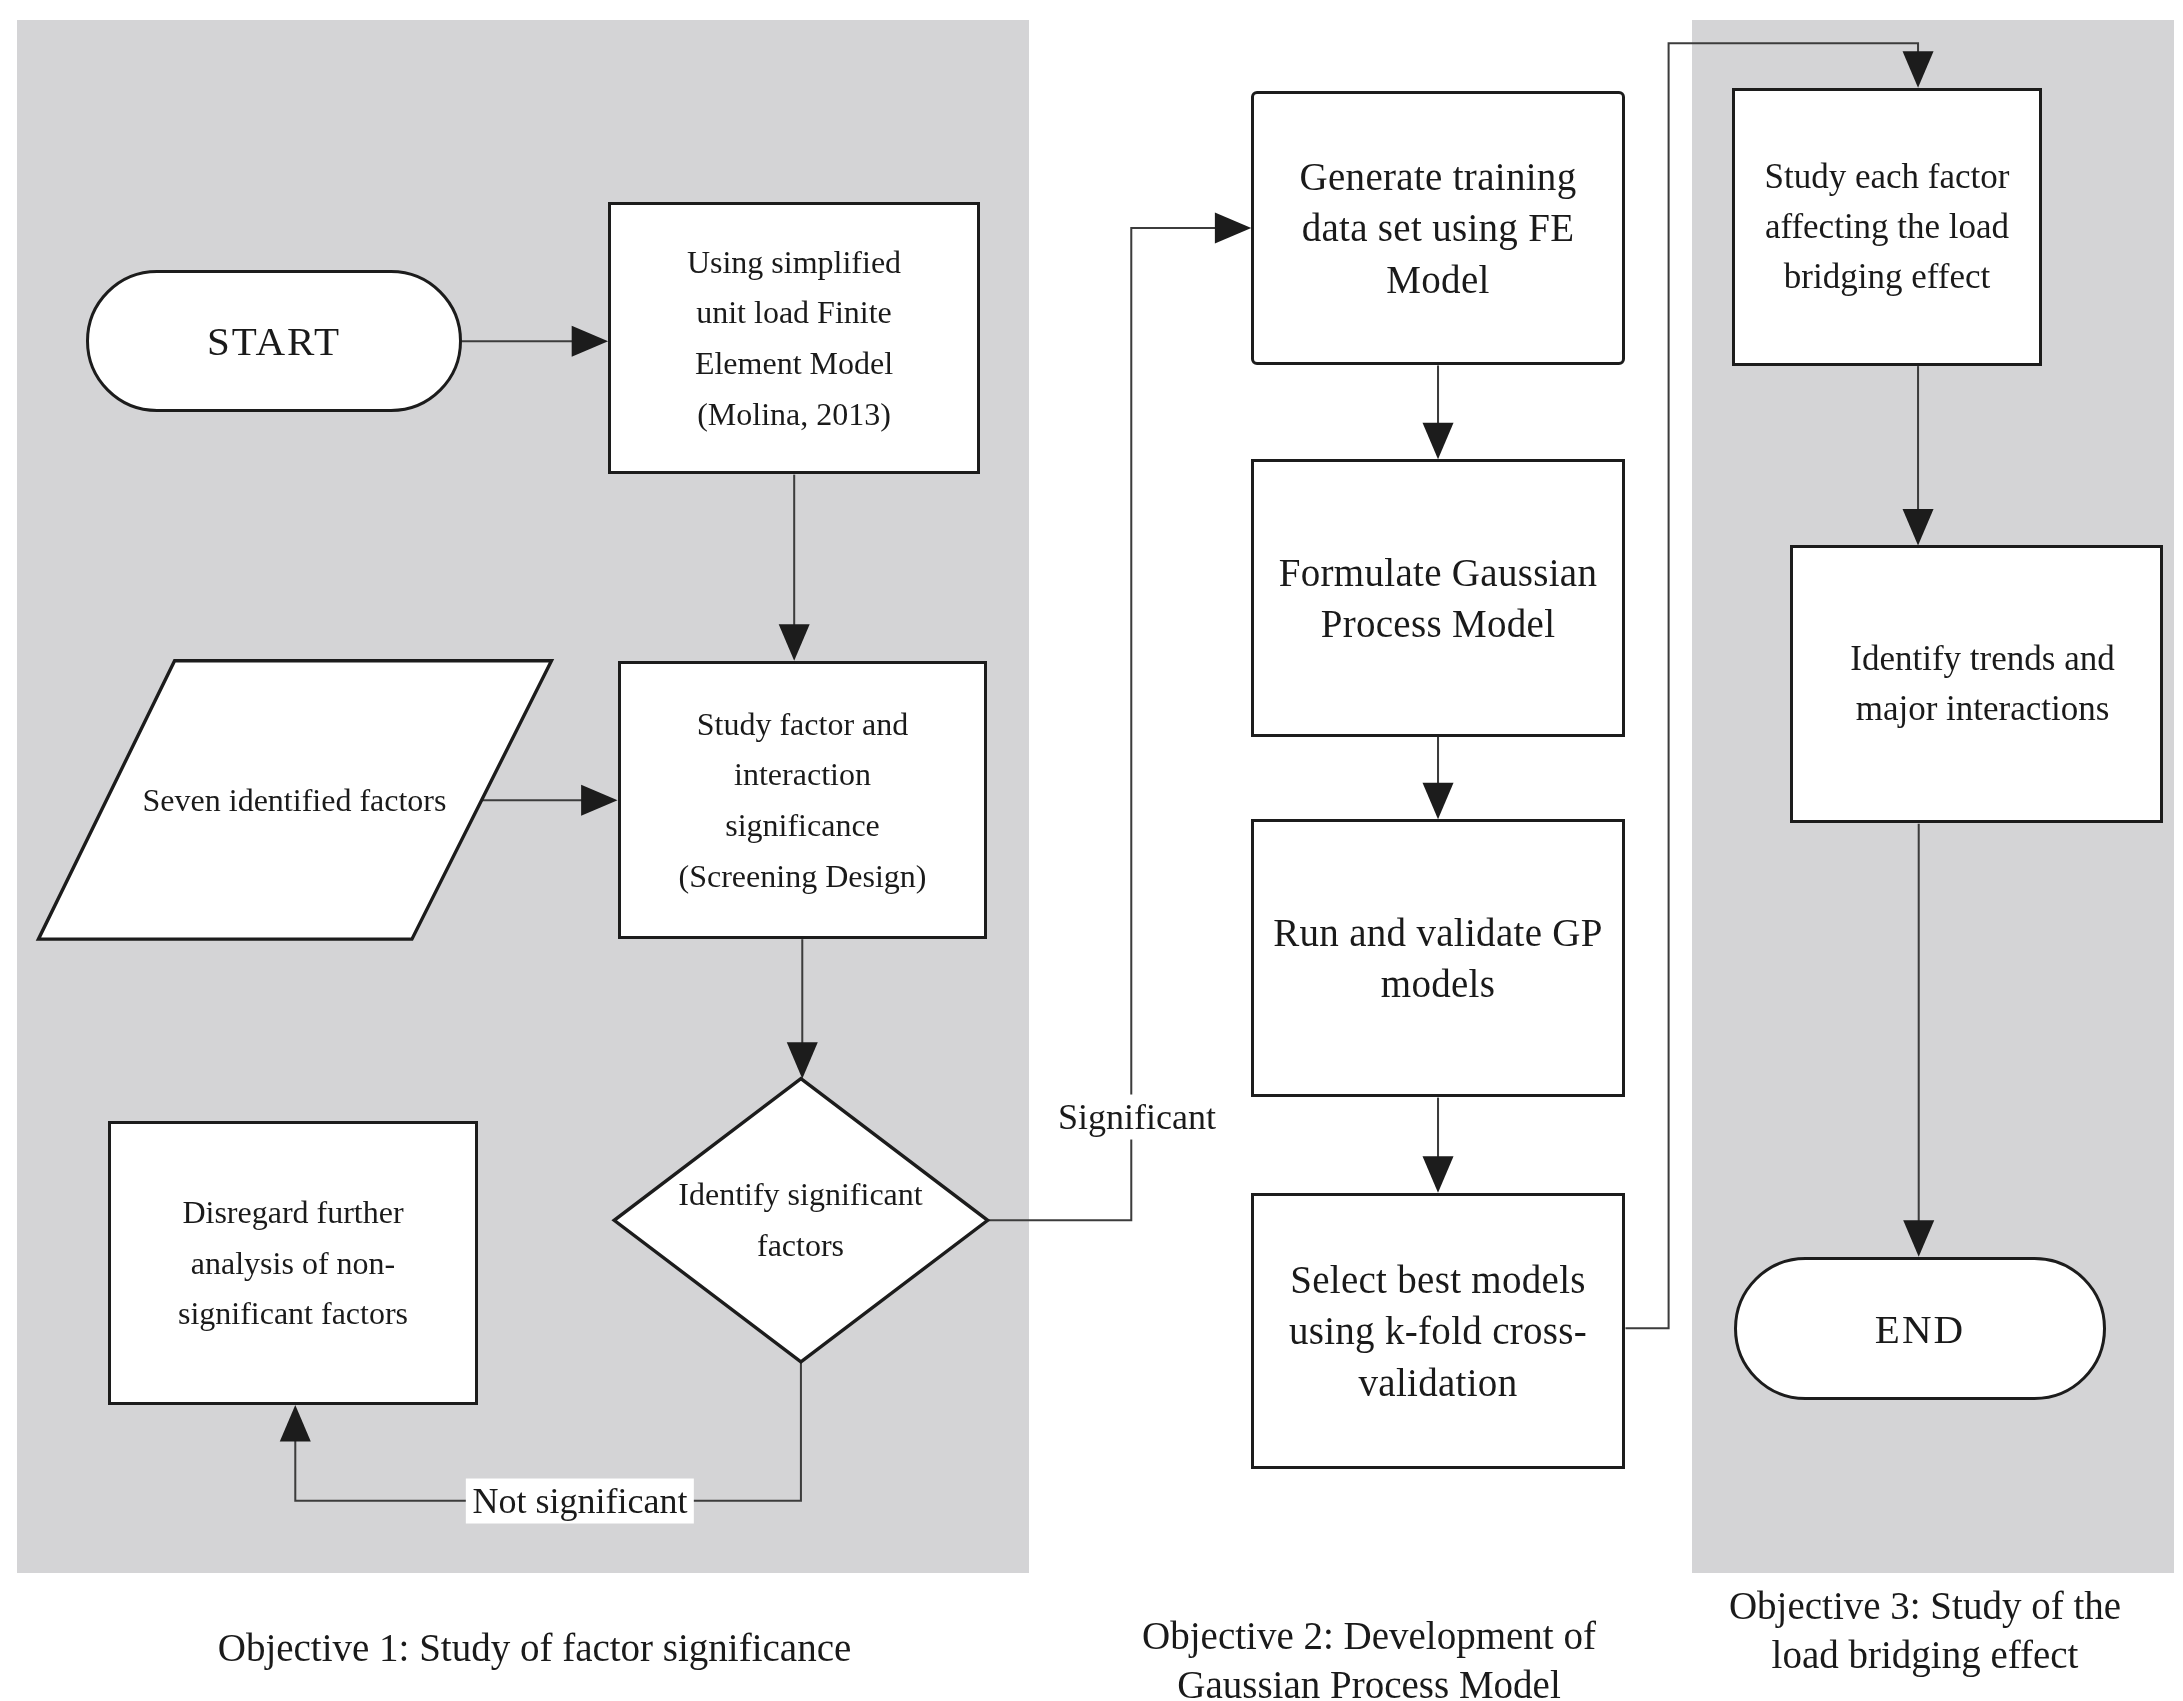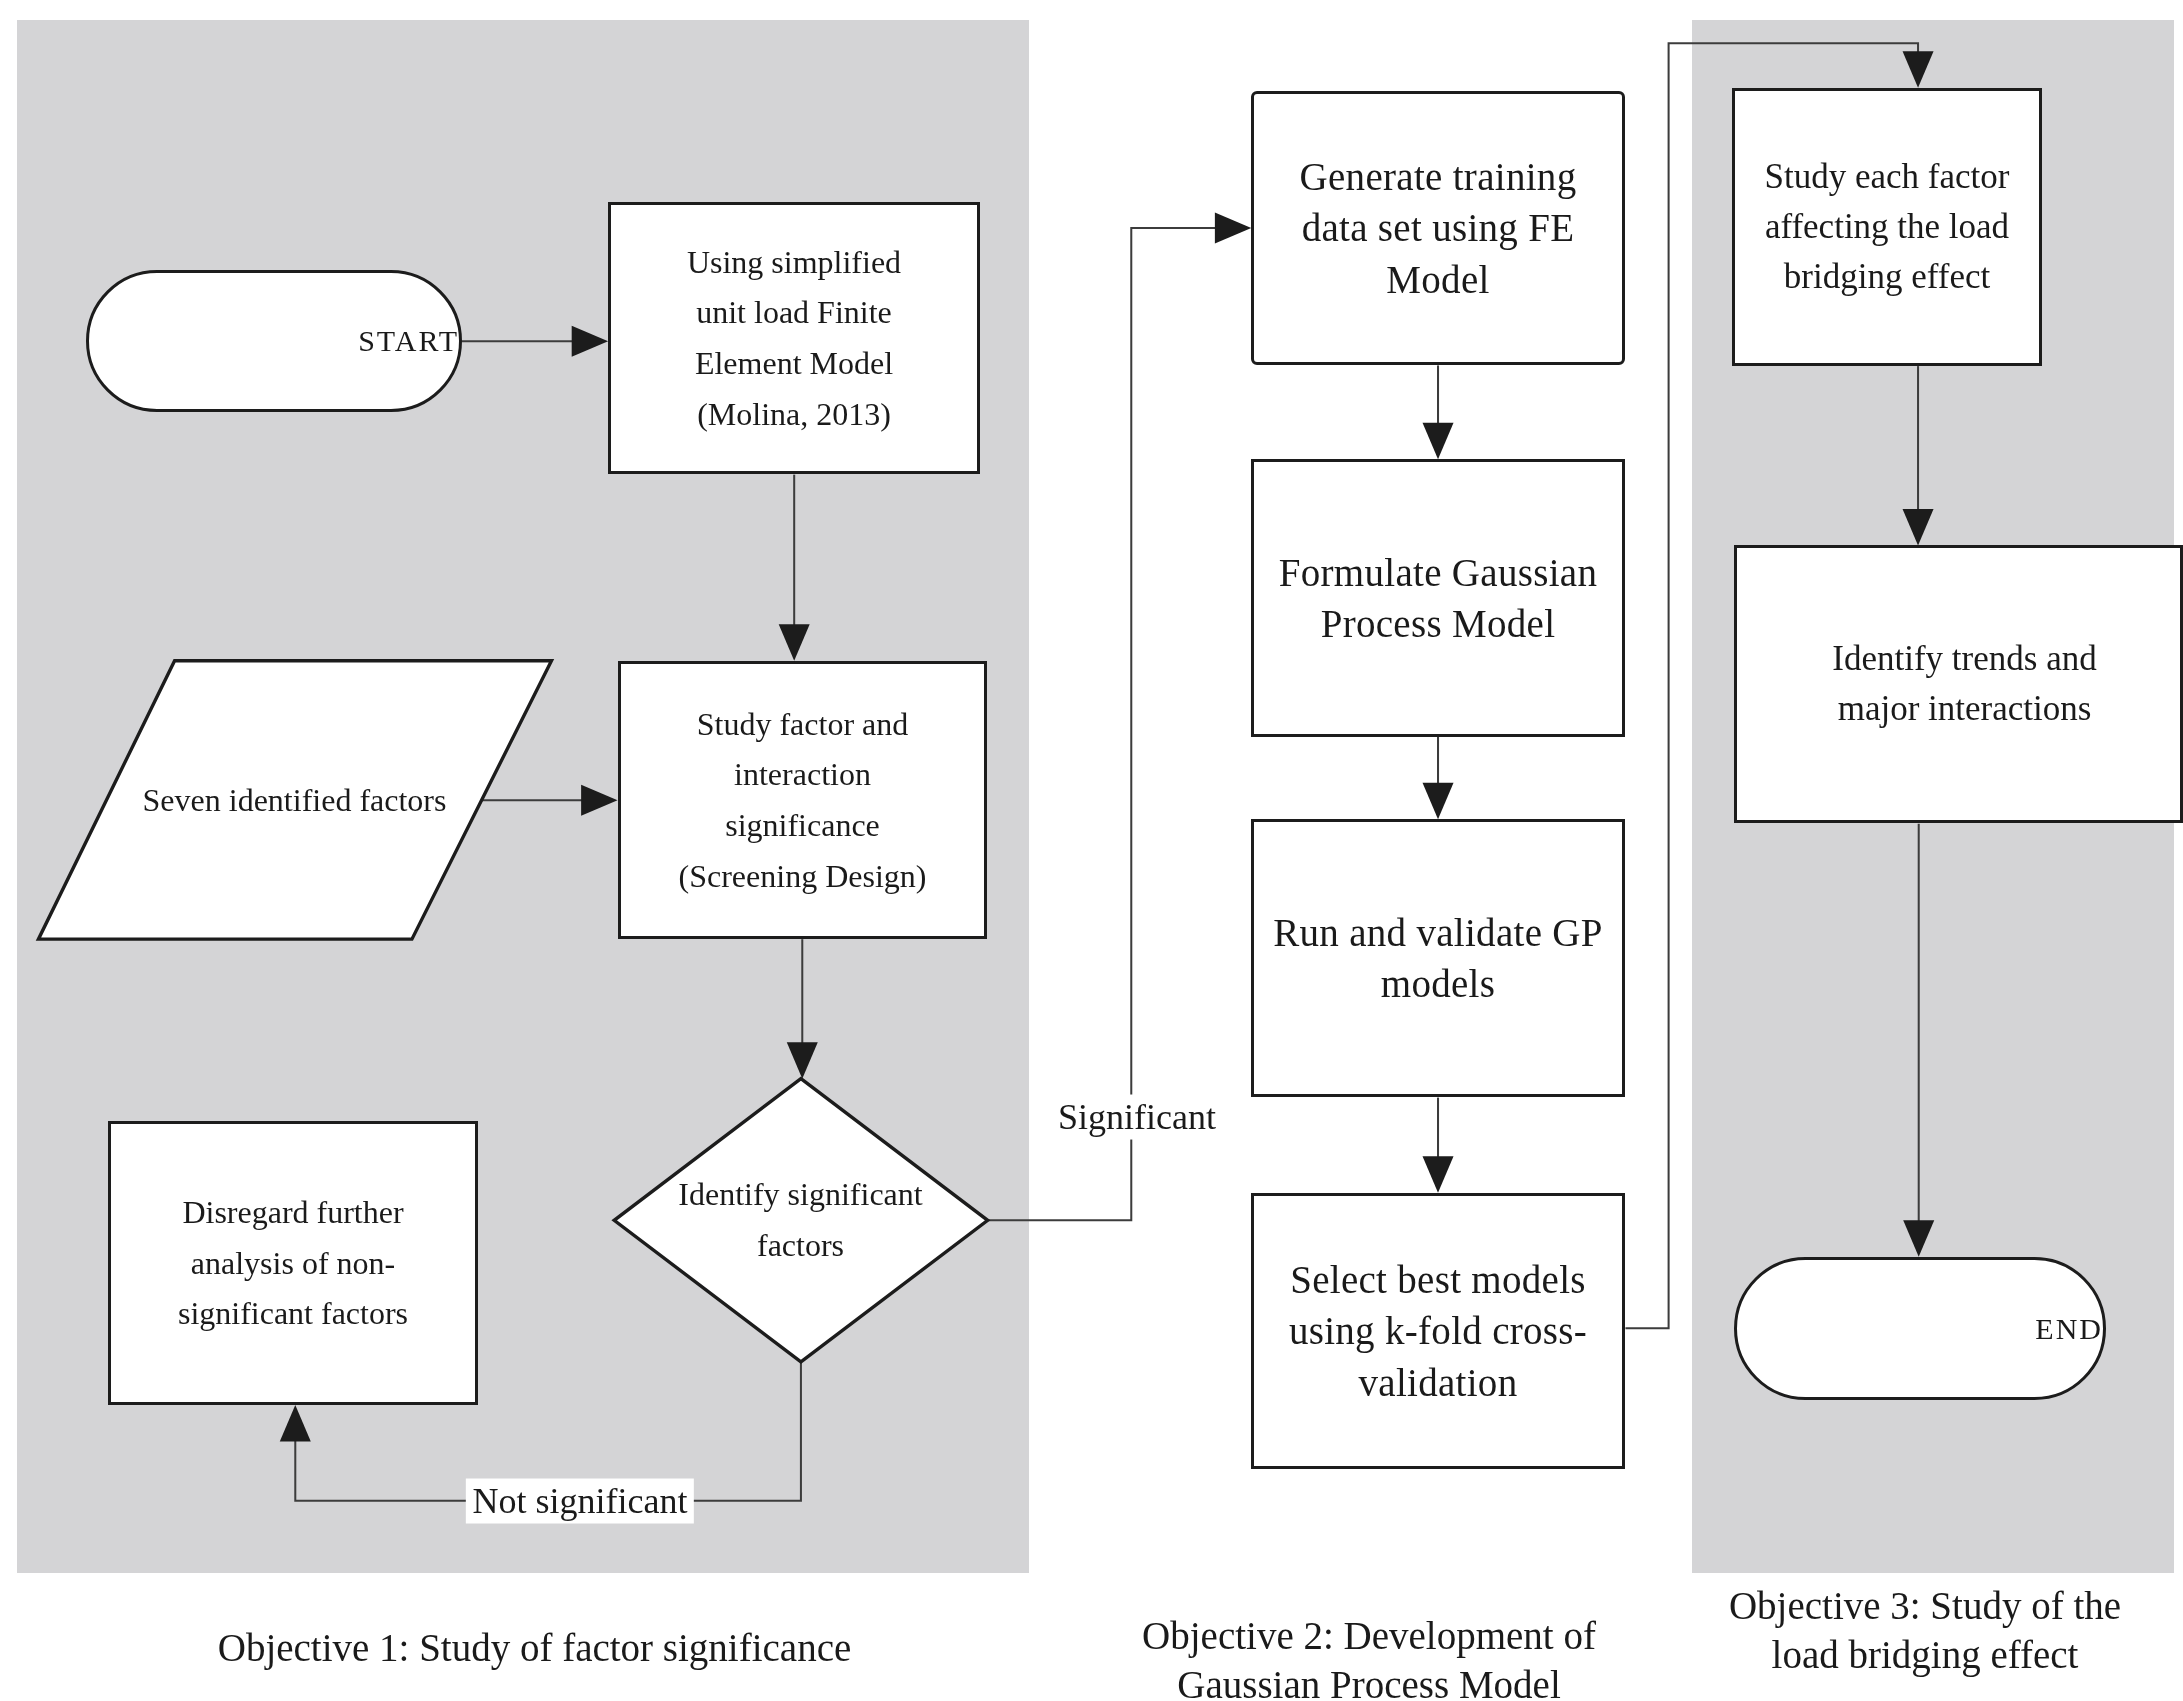--- a/index.html
+++ b/index.html
@@ -32,37 +32,37 @@
 
   .node{
     position:absolute;z-index:3;
     background:var(--node_bg);
     border:3.4px solid var(--border);
     box-sizing:border-box;
     display:flex;align-items:center;justify-content:center;
     text-align:center;
   }
   .node .lbl{white-space:pre-line;}
-  .stadium{border-radius:74px;font-size:30px;letter-spacing:2px;justify-content:flex-end;}
+  .stadium{border-radius:74px;font-size:41px;letter-spacing:2px;}
   #node-start{left:86px;top:270px;width:376px;height:142px;}
   #node-end{left:1734px;top:1257px;width:372px;height:143px;}
 
   .col-left{font-size:32px;line-height:1.58;}
   .col-mid{font-size:39px;line-height:1.32;letter-spacing:0.3px;}
   .col-right{font-size:35px;line-height:1.42;}
 
   #node-fe-model{left:608px;top:202px;width:372px;height:272px;}
   #node-screening{left:618px;top:661px;width:369px;height:278px;}
   #node-disregard{left:108px;top:1121px;width:370px;height:284px;}
   #node-generate{left:1251px;top:91px;width:374px;height:274px;border-radius:6px;}
   #node-formulate{left:1251px;top:459px;width:374px;height:278px;}
   #node-run-validate{left:1251px;top:819px;width:374px;height:278px;}
   #node-select-best{left:1251px;top:1193px;width:374px;height:276px;}
   #node-study-factor{left:1732px;top:88px;width:310px;height:278px;}
-  #node-identify-trends{left:1734px;top:545px;width:449px;height:278px;padding-left:12px;}
+  #node-identify-trends{left:1790px;top:545px;width:373px;height:278px;padding-left:12px;}
 
   
   .shape-label{
     position:absolute;z-index:4;
     display:flex;align-items:center;justify-content:center;
     text-align:center;background:transparent;border:none;
   }
   #lbl-seven{left:92px;top:699px;width:405px;height:202px;}
   #lbl-diamond{left:632px;top:1119px;width:337px;height:202px;}
 

